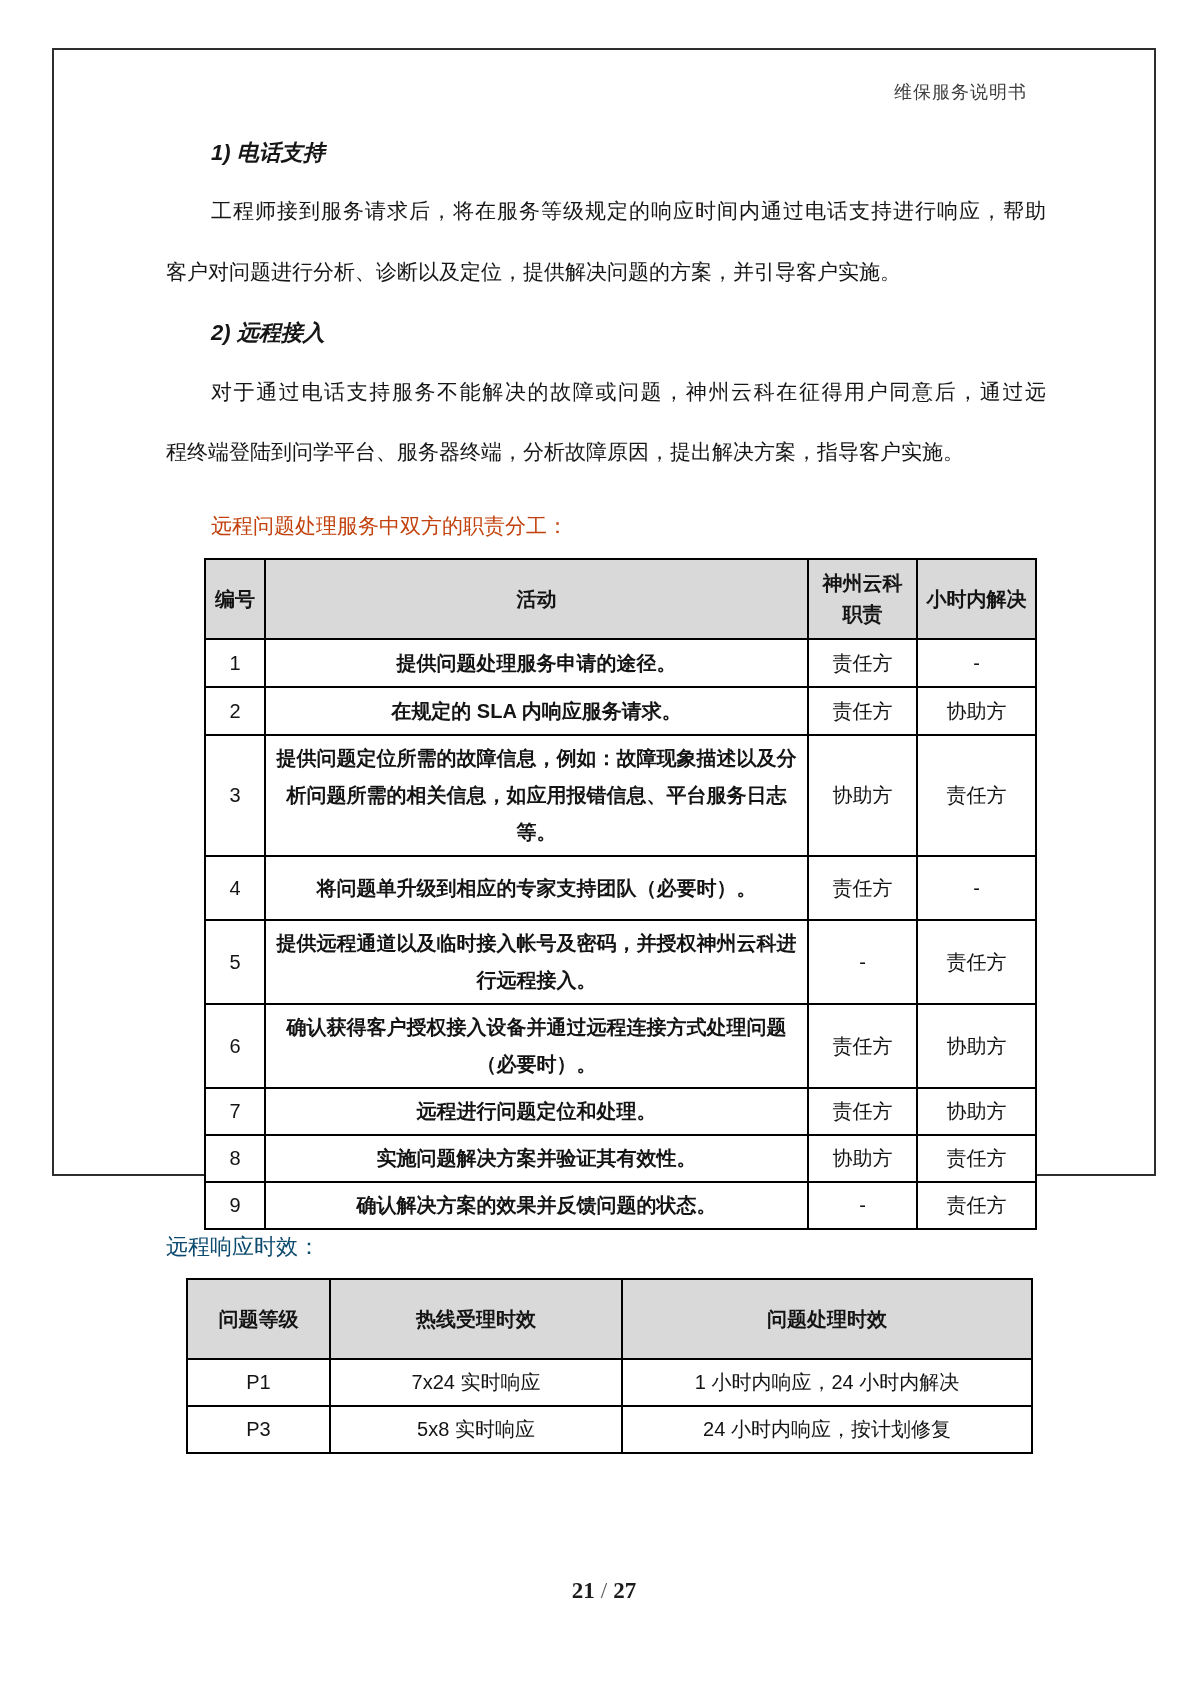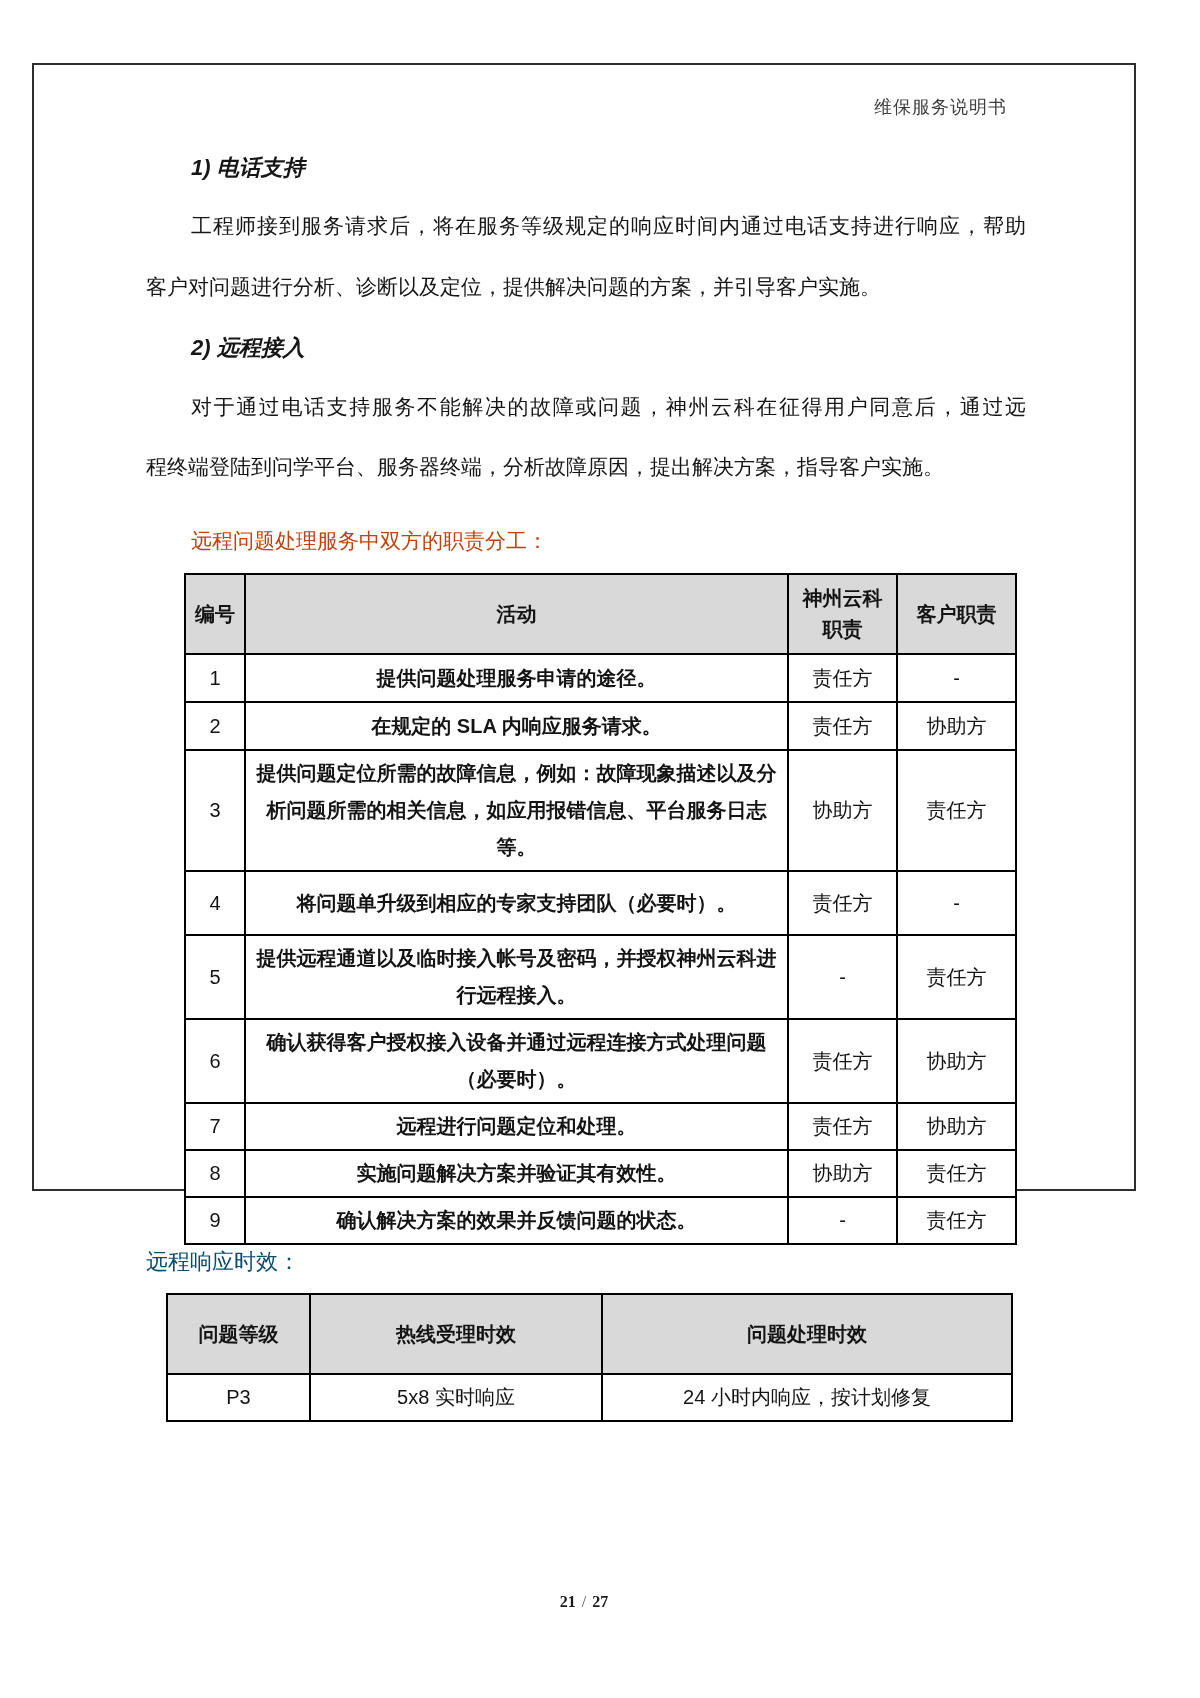--- a/index.html
+++ b/index.html
@@ -4,25 +4,24 @@
 <style>
   * { margin: 0; padding: 0; box-sizing: border-box; }
   html, body {
     width: 1200px; height: 1698px;
     background: #ffffff;
     font-family: "Liberation Sans", sans-serif;
     color: #111111;
   }
   .page-frame {
     position: absolute;
-    left: 32px; top: 48px;
+    left: 52px; top: 48px;
     width: 1104px; height: 1128px;
     border: 2px solid #2e2e2e;
     background: #ffffff;
-    margin-top: 15px;
   }
   .doc-header {
     position: absolute;
     top: 30px; right: 127px;
     font-family: "Liberation Serif", serif;
     font-size: 18px;
     letter-spacing: 1px;
     color: #3d3d3d;
   }
   .sec-heading {
@@ -103,21 +102,21 @@
   .t2 { top: 1228px; left: 132px; width: 845px; }
   .t2 thead tr { height: 80px; }
   .t2 tbody tr { height: 47px; }
   .t2 td { text-align: center; }
   .page-footer {
     position: absolute;
     top: 1528px; left: 0;
     width: 1100px;
     text-align: center;
     font-family: "Liberation Serif", serif;
-    font-size: 16px;
+    font-size: 23px;
     font-weight: bold;
     color: #1a1a1a;
   }
   .page-footer .sep {
     font-weight: normal;
     color: #555555;
     padding: 0 6px;
   }
 </style>
 </head>
@@ -142,21 +141,21 @@
         <col style="width:60px">
         <col style="width:543px">
         <col style="width:109px">
         <col style="width:119px">
       </colgroup>
     <thead>
       <tr>
         <th>编号</th>
         <th>活动</th>
         <th><span class="vendor-head-wrap">神州云科职责</span></th>
-        <th>客户职责</th>
+        <th>小时内解决</th>
       </tr>
     </thead>
     <tbody>
       <tr>
         <td class="cell-no">1</td>
         <td class="cell-activity">提供问题处理服务申请的途径。</td>
         <td class="cell-role">责任方</td>
         <td class="cell-role">-</td>
       </tr>
       <tr>
@@ -220,20 +219,25 @@
       </colgroup>
     <thead>
       <tr>
         <th>问题等级</th>
         <th>热线受理时效</th>
         <th>问题处理时效</th>
       </tr>
     </thead>
     <tbody>
       <tr>
+        <td>P1</td>
+        <td>7x24 实时响应</td>
+        <td>1 小时内响应，24 小时内解决</td>
+      </tr>
+      <tr>
         <td>P3</td>
         <td>5x8 实时响应</td>
         <td>24 小时内响应，按计划修复</td>
       </tr>
     </tbody>
   </table>
 
   <div class="page-footer">
     <span>21</span><span class="sep">/</span><span>27</span>
   </div>

